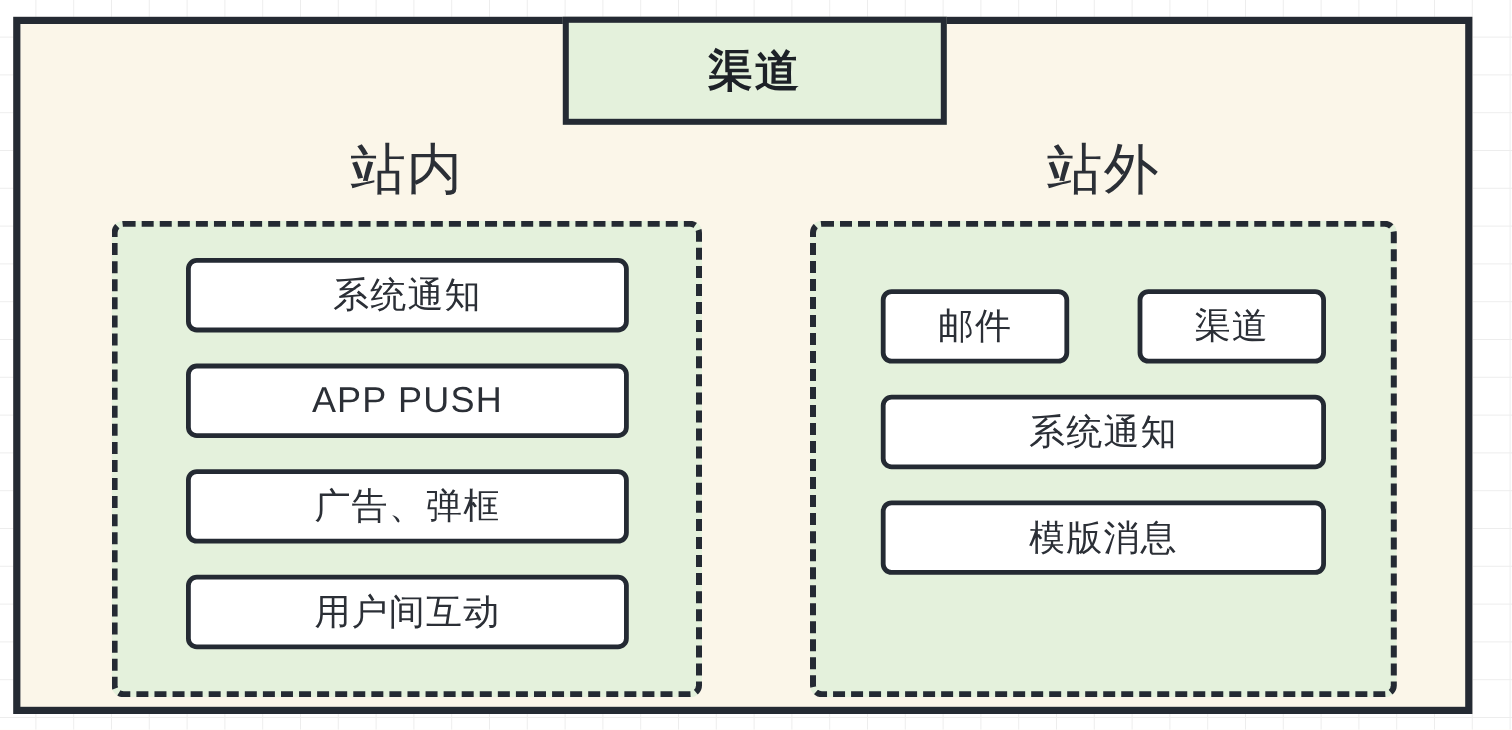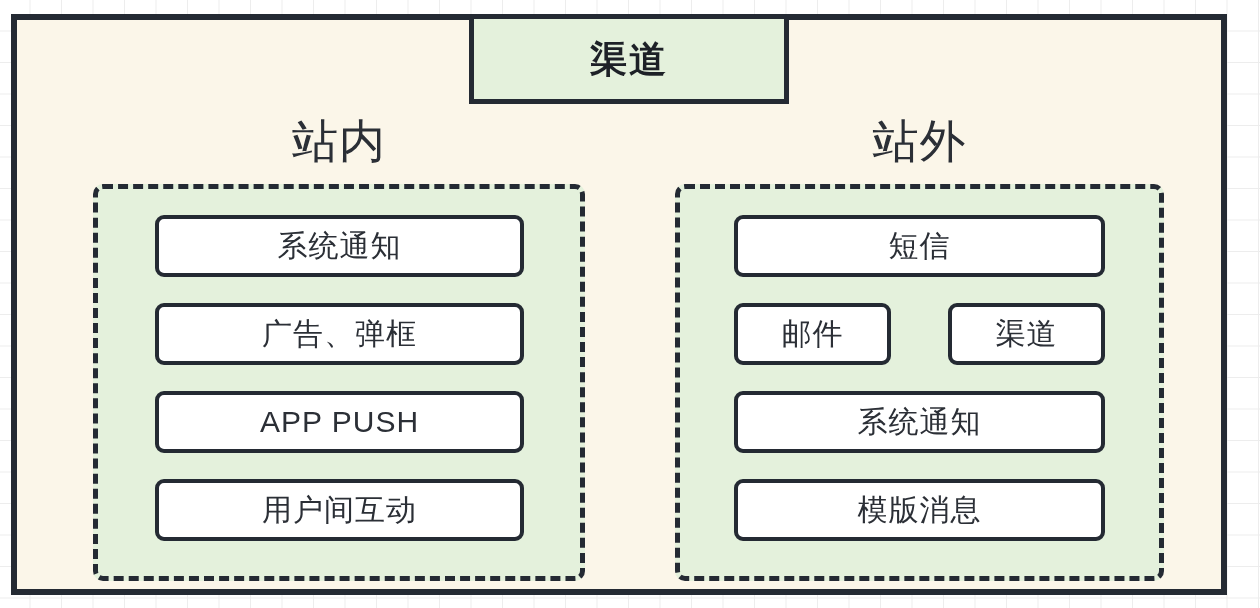--- a/index.html
+++ b/index.html
@@ -124,31 +124,30 @@
   <div id="outer-box"></div>
 
   <div id="title-chip">
     <span class="chip-text">渠道</span>
   </div>
 
   <div class="group" id="group-inside">
     <div class="group-heading">站内</div>
     <div class="group-body">
       <div class="item item-wide">系统通知</div>
+      <div class="item item-wide">APP PUSH</div>
       <div class="item item-wide">广告、弹框</div>
-      <div class="item item-wide">APP PUSH</div>
       <div class="item item-wide">用户间互动</div>
     </div>
   </div>
 
   <div class="group" id="group-outside">
     <div class="group-heading">站外</div>
     <div class="group-body">
       <div class="item-row">
-        <div class="item">短信</div>
       </div>
       <div class="item-row">
         <div class="item">邮件</div>
         <div class="item">渠道</div>
       </div>
       <div class="item item-wide">系统通知</div>
       <div class="item item-wide">模版消息</div>
     </div>
   </div>
 

